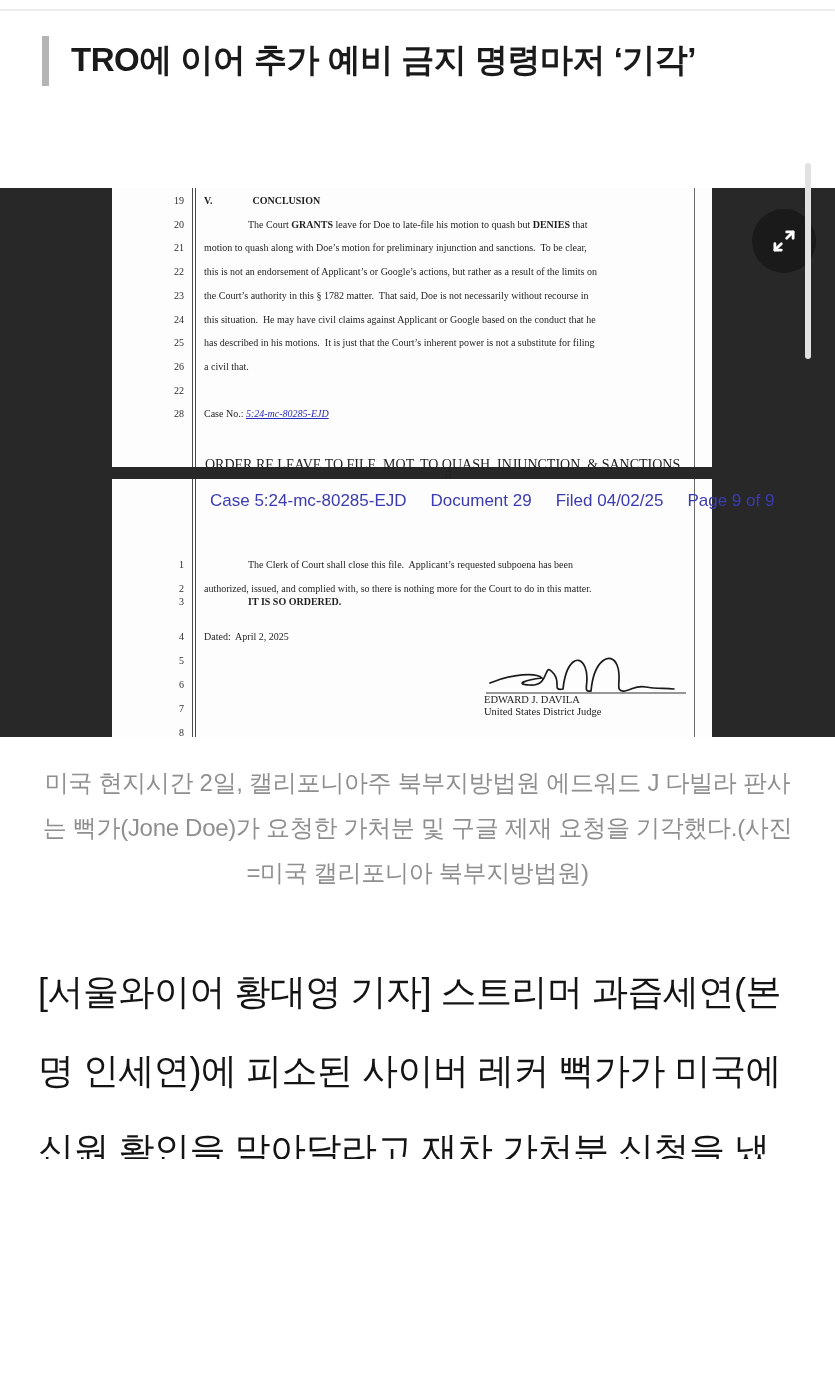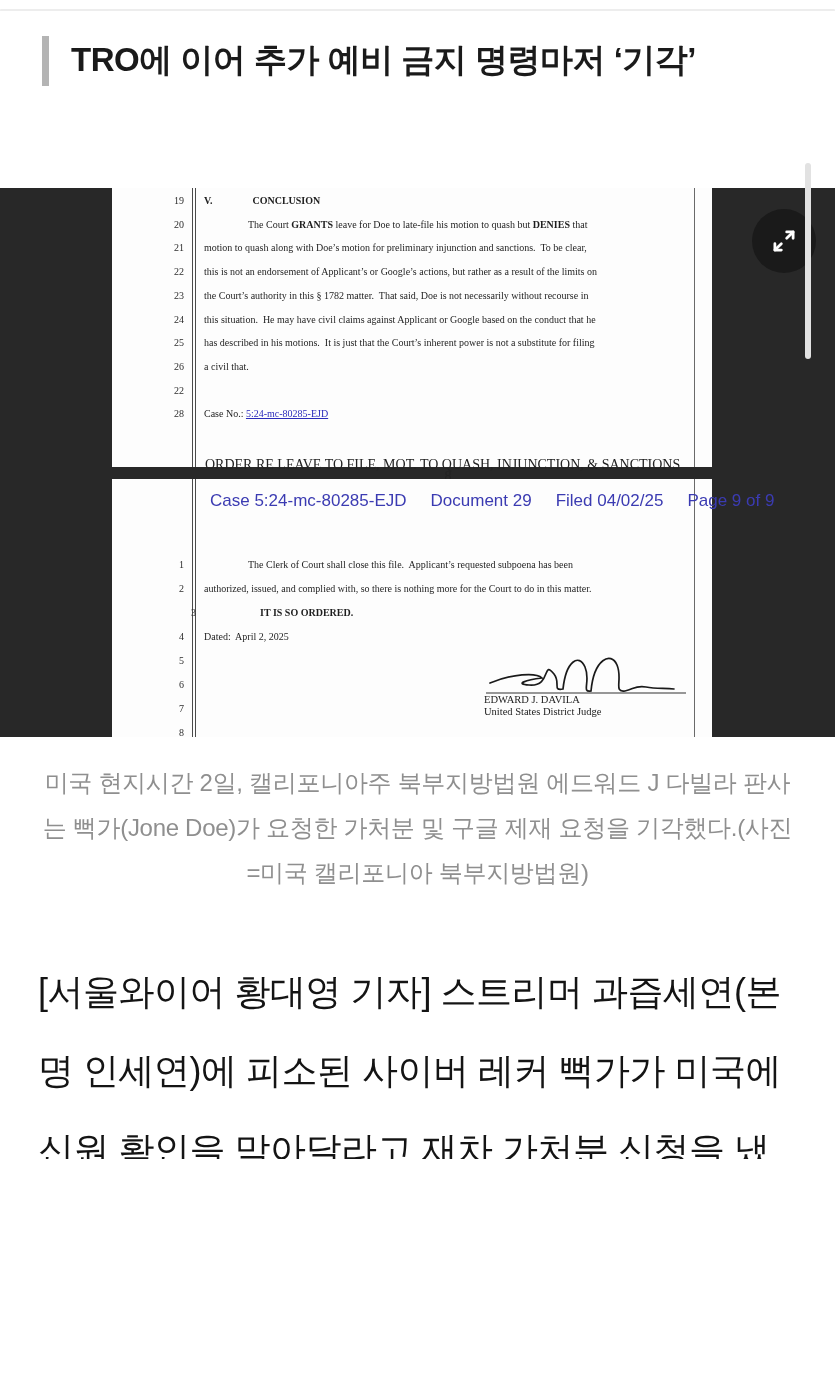--- a/index.html
+++ b/index.html
@@ -23,21 +23,21 @@
   .dbl-rule{position:absolute;left:80px;top:0;bottom:0;width:4px;border-left:1px solid #4a4a4a;border-right:1px solid #4a4a4a;}
   .right-rule{position:absolute;left:582px;top:0;bottom:0;width:1px;background:#6a6a6a;}
 
   .doc-row{position:absolute;left:0;width:100%;font-size:10px;line-height:12px;}
   .doc-row .ln{display:inline-block;width:72px;text-align:right;vertical-align:top;color:#2d2d2d;}
   .doc-row .lt{display:inline-block;margin-left:20px;white-space:nowrap;}
   .doc-row .lt span{white-space:pre;}
   .doc-row.indent .lt{padding-left:44px;}
   .doc-row .b{font-weight:700;}
   .doc-row .tab{margin-left:40px;}
-  .doc-row .doclink{color:#2b2bbb;text-decoration:underline;}
+  .doc-row .doclink{color:#2b2bbb;text-decoration:underline;font-style:italic;}
 
   .p1-footer{position:absolute;left:93px;top:235px;width:486px;font-size:14px;line-height:12px;color:#222;margin-top:36px;}
   .p1-footer .f1{white-space:nowrap;}
   .p1-footer .f2{text-align:center;}
 
   .p2-header{position:absolute;top:12px;left:98px;display:flex;gap:24px;font-family:var(--sans);
              font-size:17px;color:#3b3bb2;white-space:nowrap;}
 
   .sig{position:absolute;left:372px;top:168px;width:205px;}
   .sig svg{display:block;}
@@ -94,21 +94,21 @@
       <div class="right-rule"></div>
       <div class="p2-header">
         <span>Case 5:24-mc-80285-EJD</span>
         <span>Document 29</span>
         <span>Filed 04/02/25</span>
         <span>Page 9 of 9</span>
       </div>
       <div>
           <div class="doc-row indent" style="top: 80px;"><span class="ln">1</span><span class="lt"><span>The Clerk of Court shall close this file.  Applicant’s requested subpoena has been</span></span></div>
           <div class="doc-row" style="top: 104px;"><span class="ln">2</span><span class="lt"><span>authorized, issued, and complied with, so there is nothing more for the Court to do in this matter.</span></span></div>
-          <div class="doc-row indent" style="top: 128px; margin-left: 12px;"><span class="ln">3</span><span class="lt"><span class="b">IT IS SO ORDERED.</span></span></div>
+          <div class="doc-row indent" style="top: 117px;"><span class="ln">3</span><span class="lt"><span class="b">IT IS SO ORDERED.</span></span></div>
           <div class="doc-row" style="top: 152px;"><span class="ln">4</span><span class="lt"><span>Dated:  April 2, 2025</span></span></div>
           <div class="doc-row" style="top: 176px;"><span class="ln">5</span><span class="lt"></span></div>
           <div class="doc-row" style="top: 200px;"><span class="ln">6</span><span class="lt"></span></div>
           <div class="doc-row" style="top: 224px;"><span class="ln">7</span><span class="lt"></span></div>
           <div class="doc-row" style="top: 248px;"><span class="ln">8</span><span class="lt"></span></div>
         </div>
       <div class="sig">
         <svg width="205" height="50" viewBox="0 0 205 50">
           <path d="M6 36 C 28 27, 52 25, 58 31 C 42 33, 30 37, 45 38 C 68 40, 58 12, 70 27 C 77 36, 68 44, 79 42 C 82 14, 95 6, 101 20 C 107 34, 97 46, 107 44 C 110 12, 127 4, 133 18 C 139 32, 129 46, 141 44 C 150 42, 152 38, 162 40 C 172 42, 180 41, 190 42" fill="none" stroke="#1a1a1a" stroke-width="1.7" stroke-linecap="round"></path>
           <line x1="2" y1="46" x2="202" y2="46" stroke="#333" stroke-width="1.2"></line>

